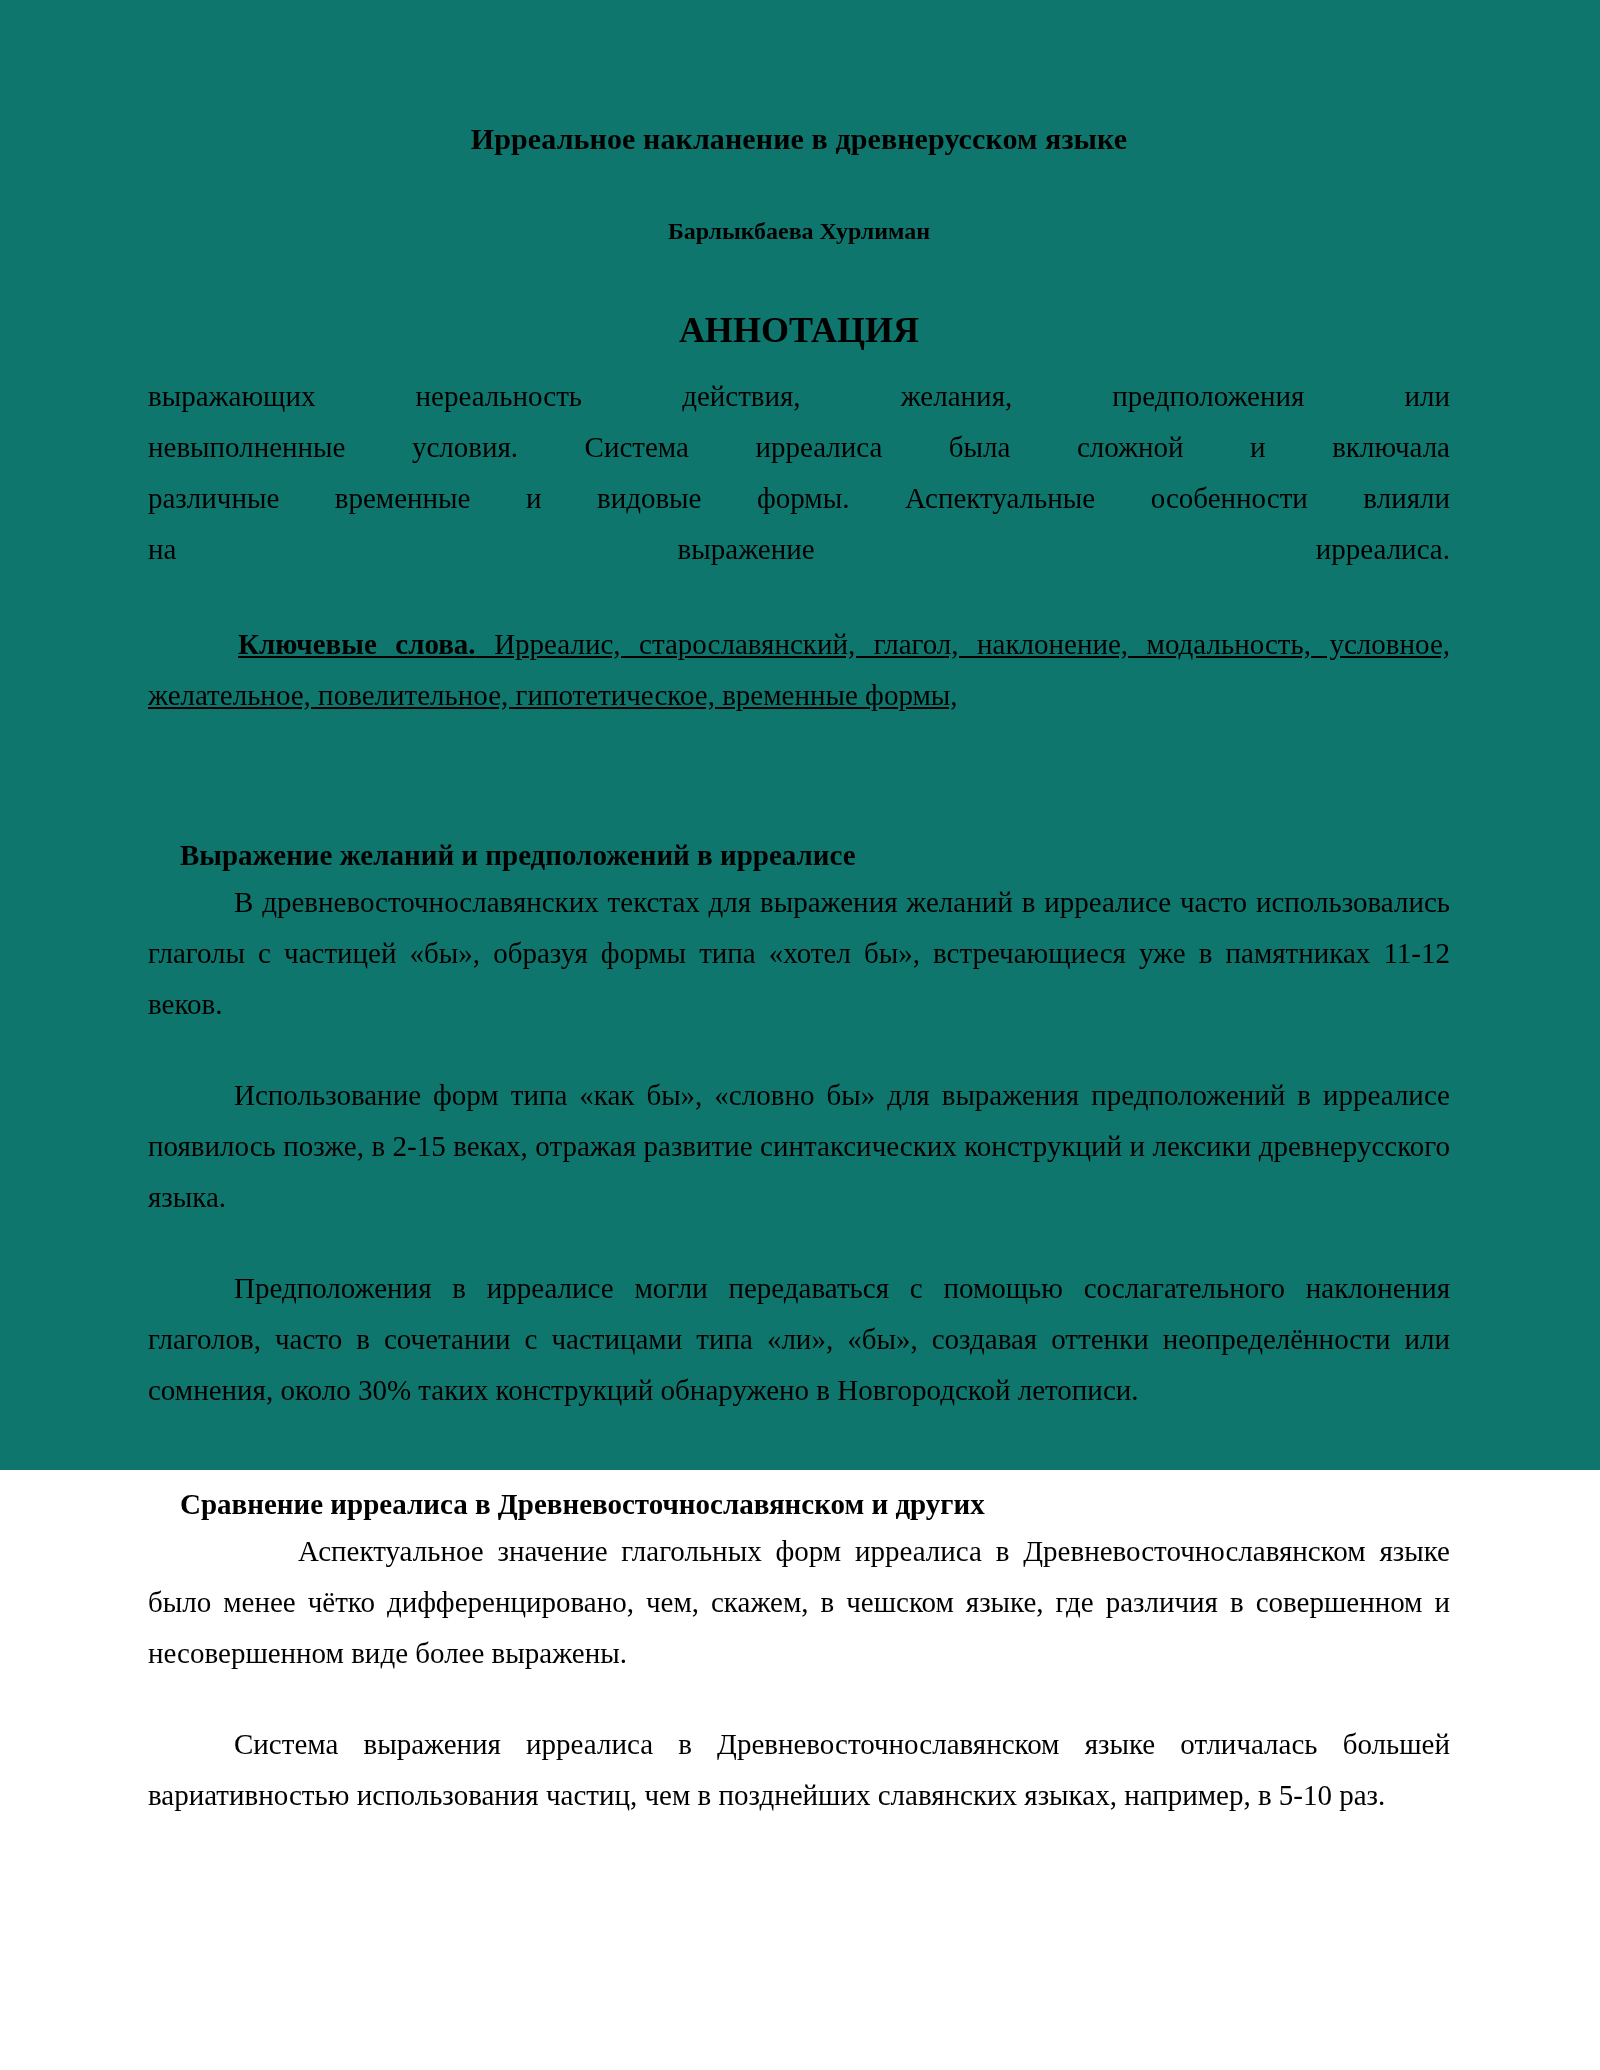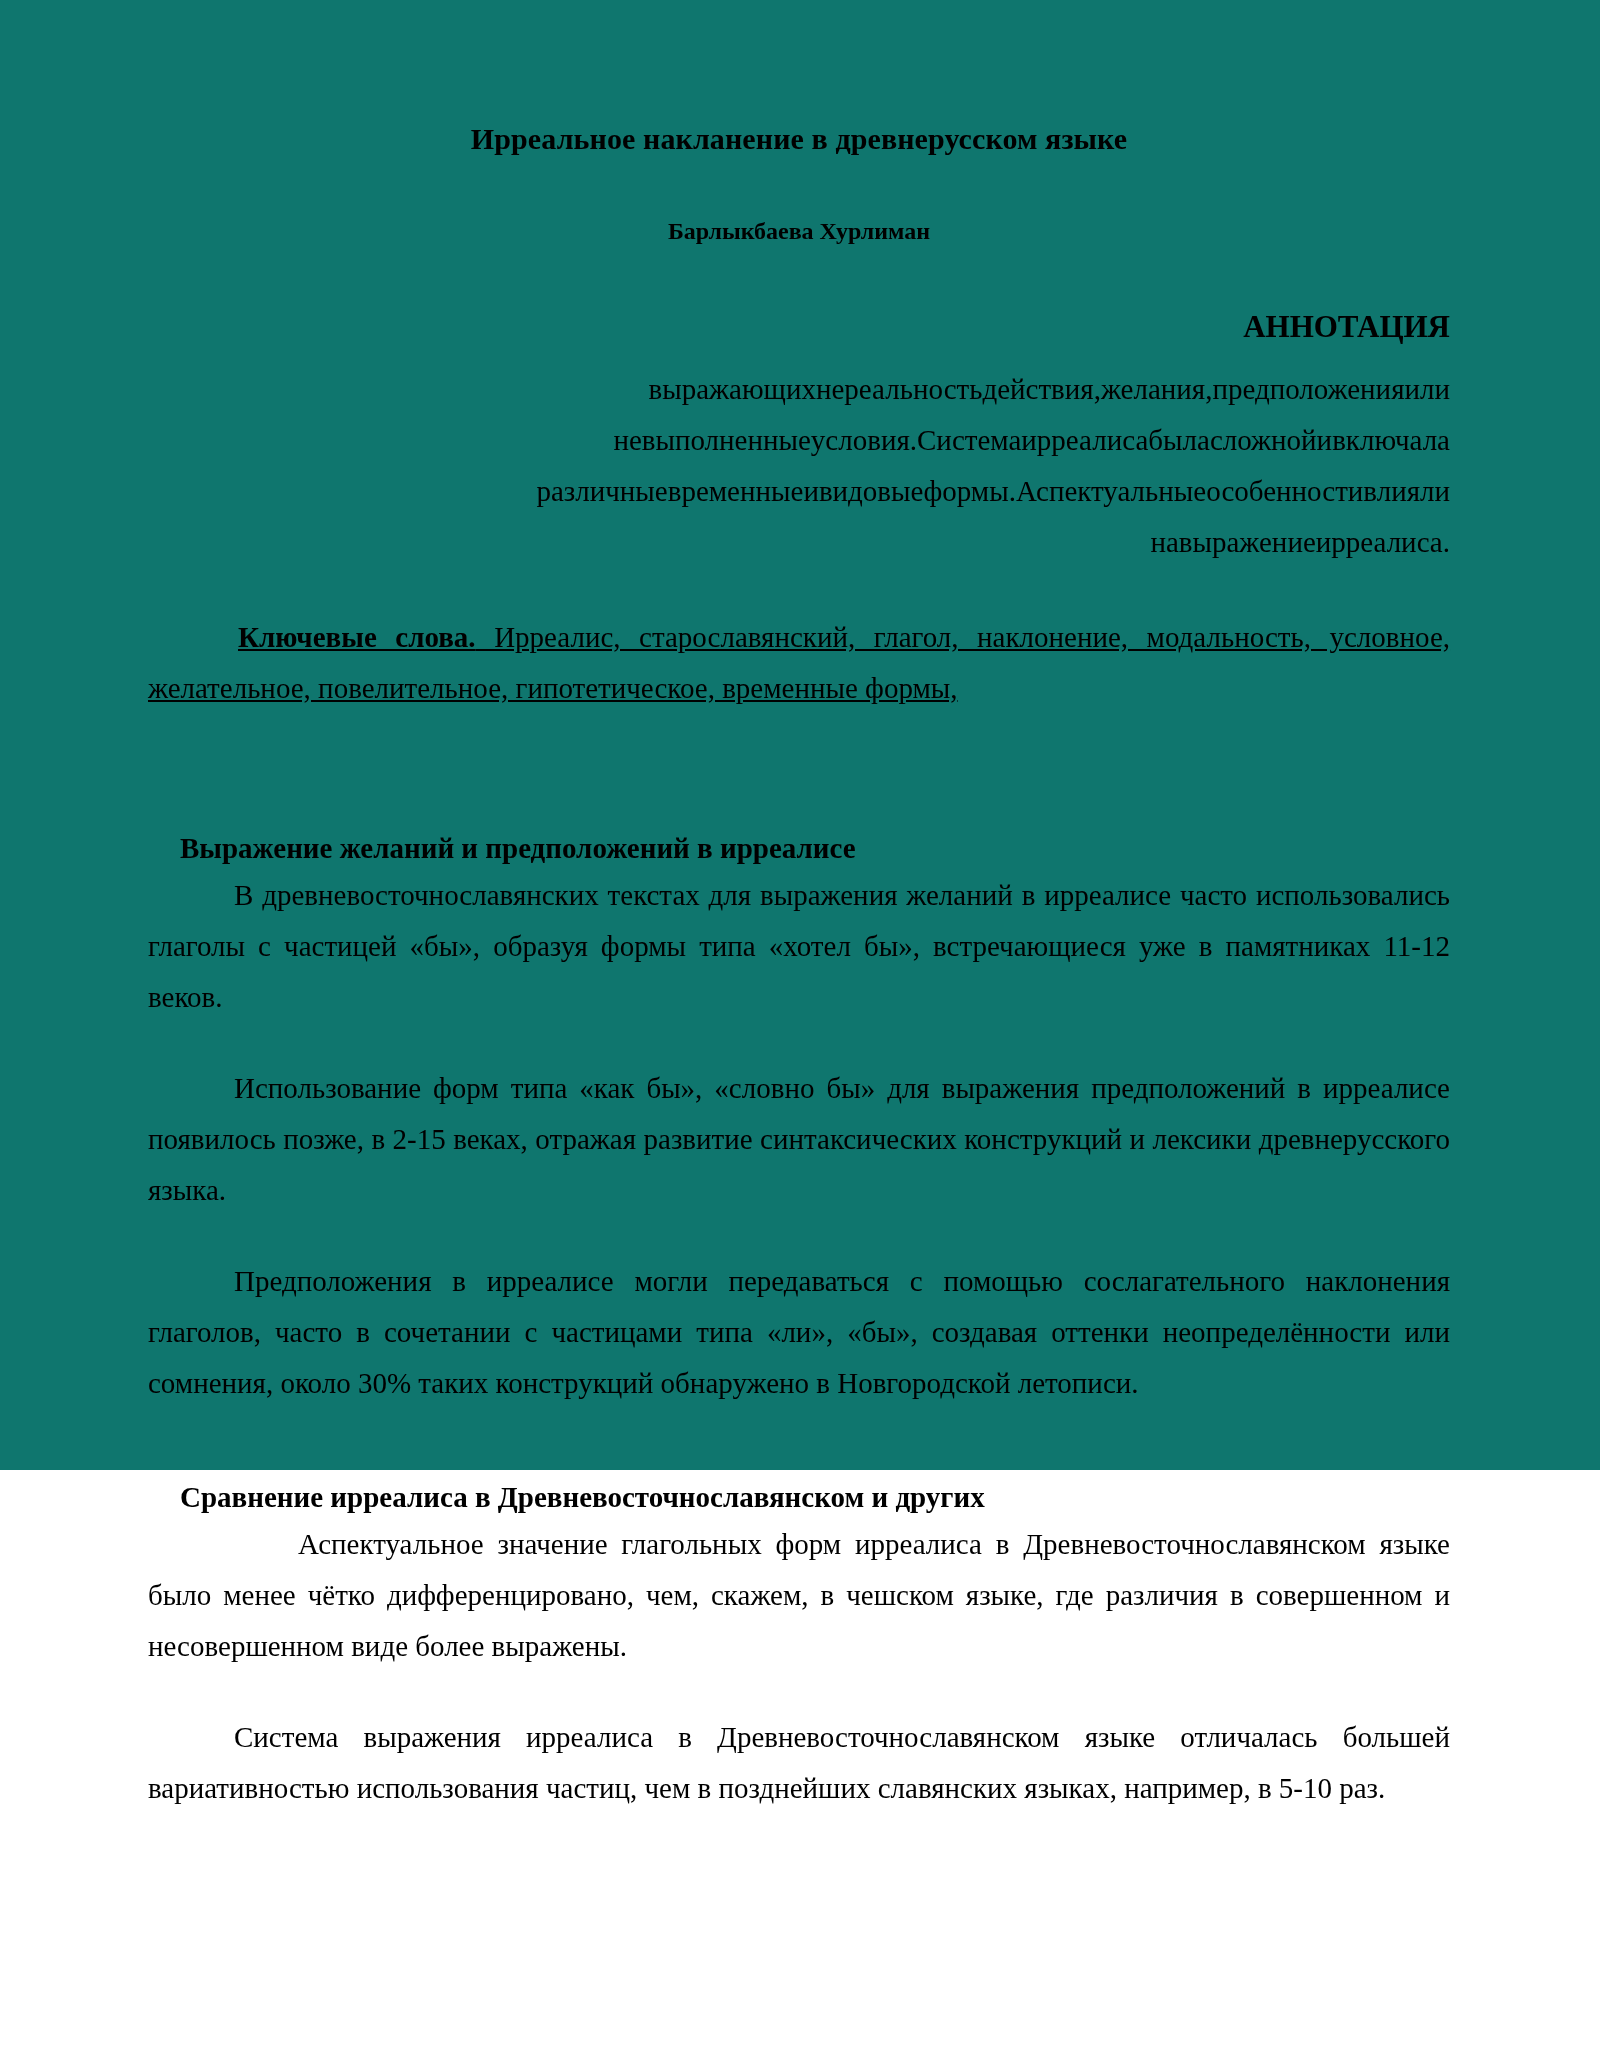--- a/index.html
+++ b/index.html
@@ -47,23 +47,23 @@
   .author {
     text-align: center;
     font-weight: bold;
     font-size: 24px;
     line-height: 1.25;
     margin: 0;
     padding-top: 58px;
   }
 
   .abstract-heading {
-    text-align: right;
+    text-align: center;
     font-weight: bold;
-    font-size: 31px;
+    font-size: 36px;
     line-height: 1.25;
     margin: 0;
     padding-top: 62px;
   }
 
   p.body {
     font-size: 29px;
     line-height: 51px;
     margin: 0;
     text-align: justify;
@@ -71,21 +71,21 @@
     hyphens: none;
   }
 
   .indent {
     text-indent: 86px;
   }
 
   
   .just-line {
     display: flex;
-    justify-content: flex-end;
+    justify-content: space-between;
     font-size: 29px;
     line-height: 51px;
     white-space: pre;
   }
   .just-line.last {
     justify-content: flex-start;
   }
   .just-line .lead {
     padding-left: 86px;
   }

